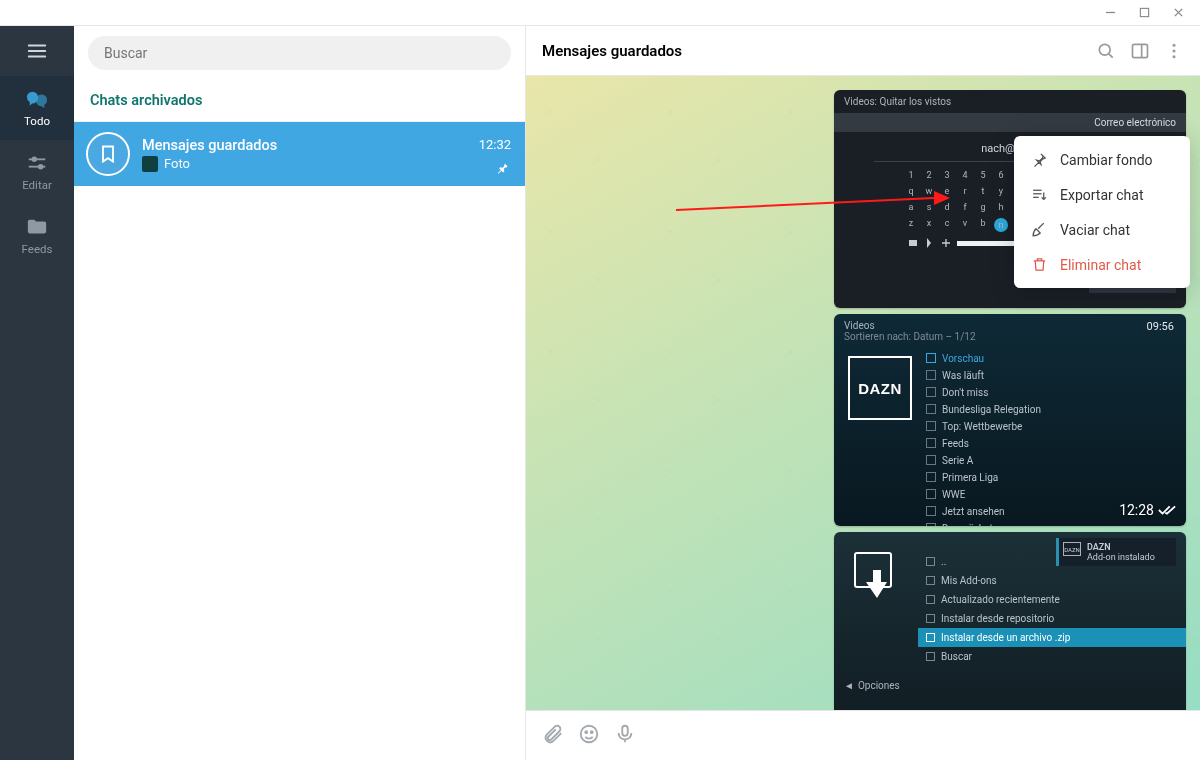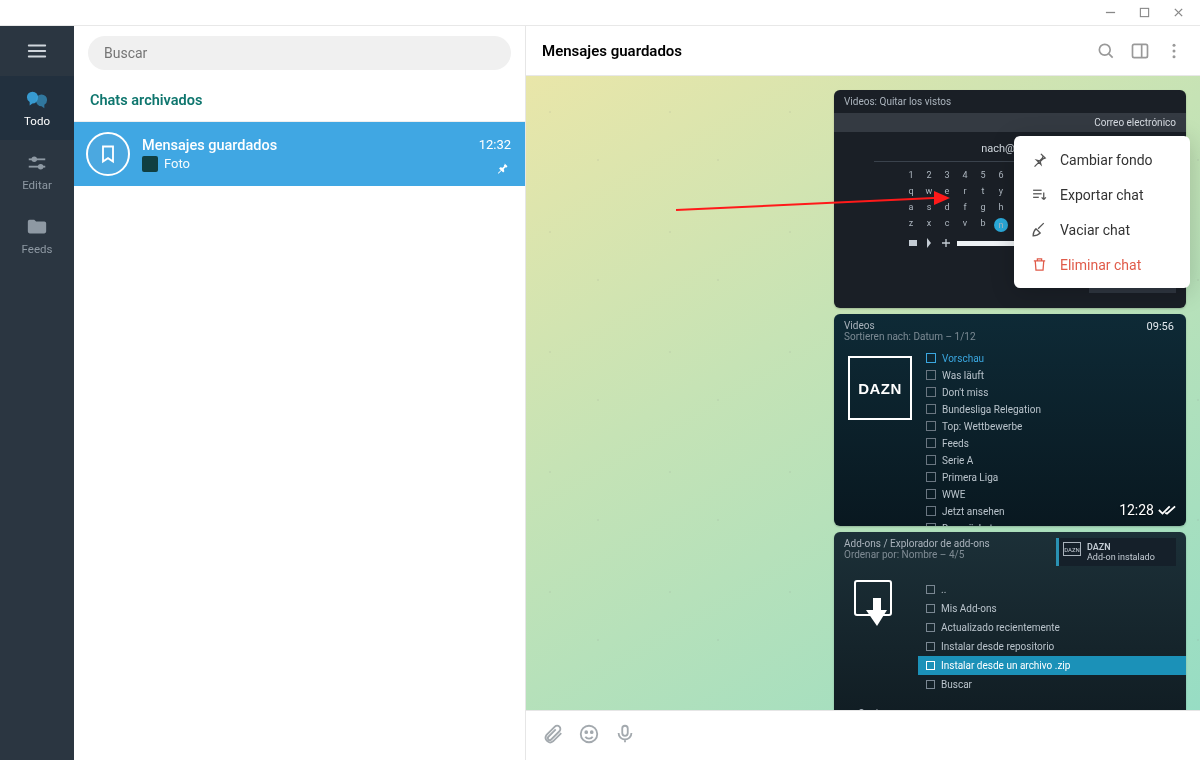--- a/index.html
+++ b/index.html
@@ -366,24 +366,20 @@
             <span>12:28</span>
             <svg width="18" height="12" viewBox="0 0 20 12" fill="none" stroke="#fff" stroke-width="2">
                 <path d="M1 6l4 4L13 2"></path>
                 <path d="M8 9l2 1L19 2"></path>
               </svg>
           </div>
         </div>
 
         <div class="msg-img dark3" style="height:212px;">
           <div class="clock">11:58 AM</div>
-          <div class="top-strip">
-            <div>Add-ons / Explorador de add-ons</div>
-            <div style="opacity:.7">Ordenar por: Nombre – 4/5</div>
-          </div>
           <div class="toast">
             <div class="tlogo">DAZN</div>
             <div style="font-weight:600">DAZN</div>
             <div>Add-on instalado</div>
           </div>
           <div class="row-flex">
             <div class="zip-ico">
               <div class="sheet"></div>
               <svg class="arrow" width="22" height="28" viewBox="0 0 22 28" fill="#fff">
                   <path d="M7 0h8v12h6L11 28 0 12h7z"></path>

